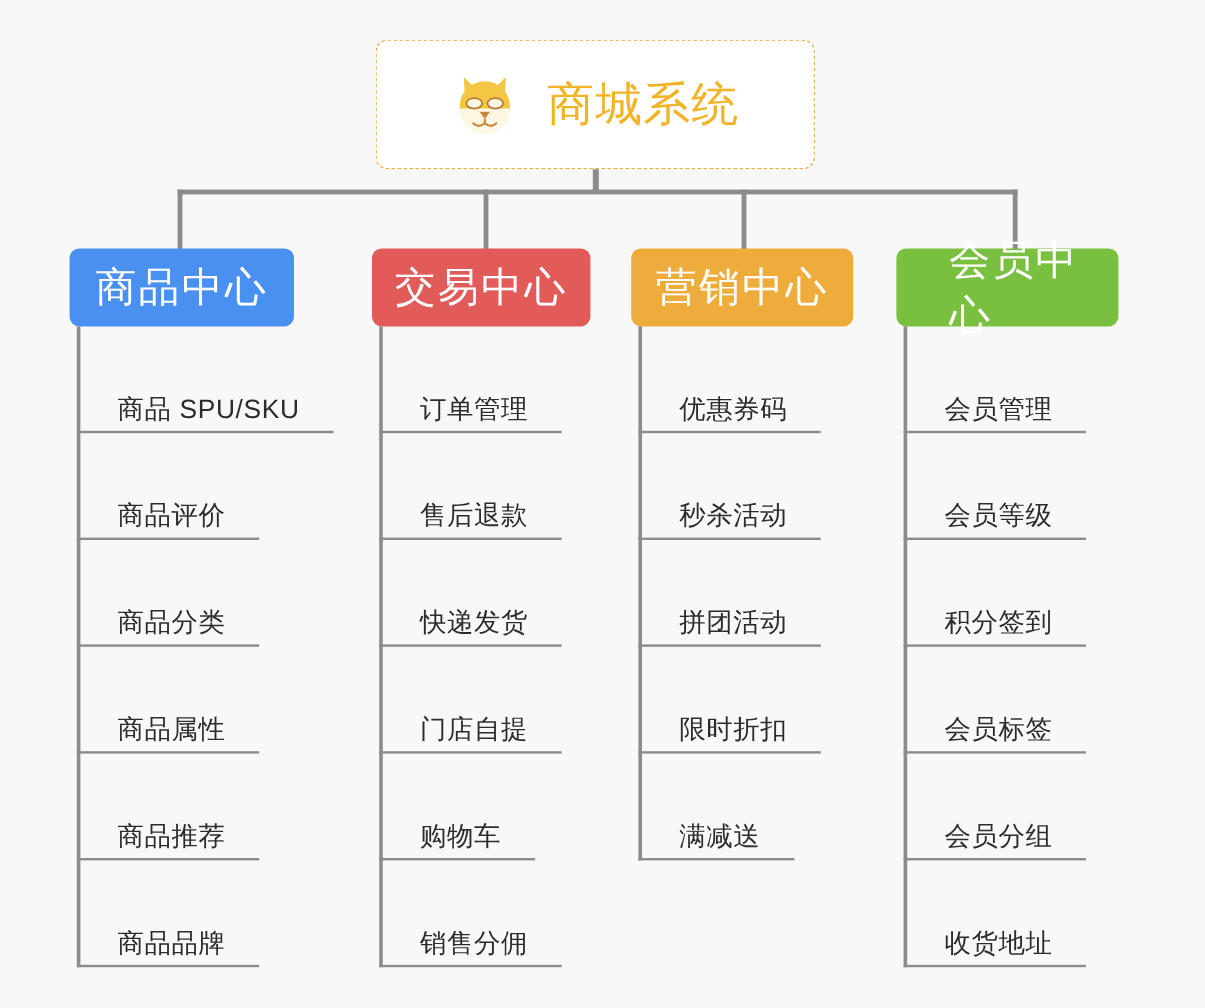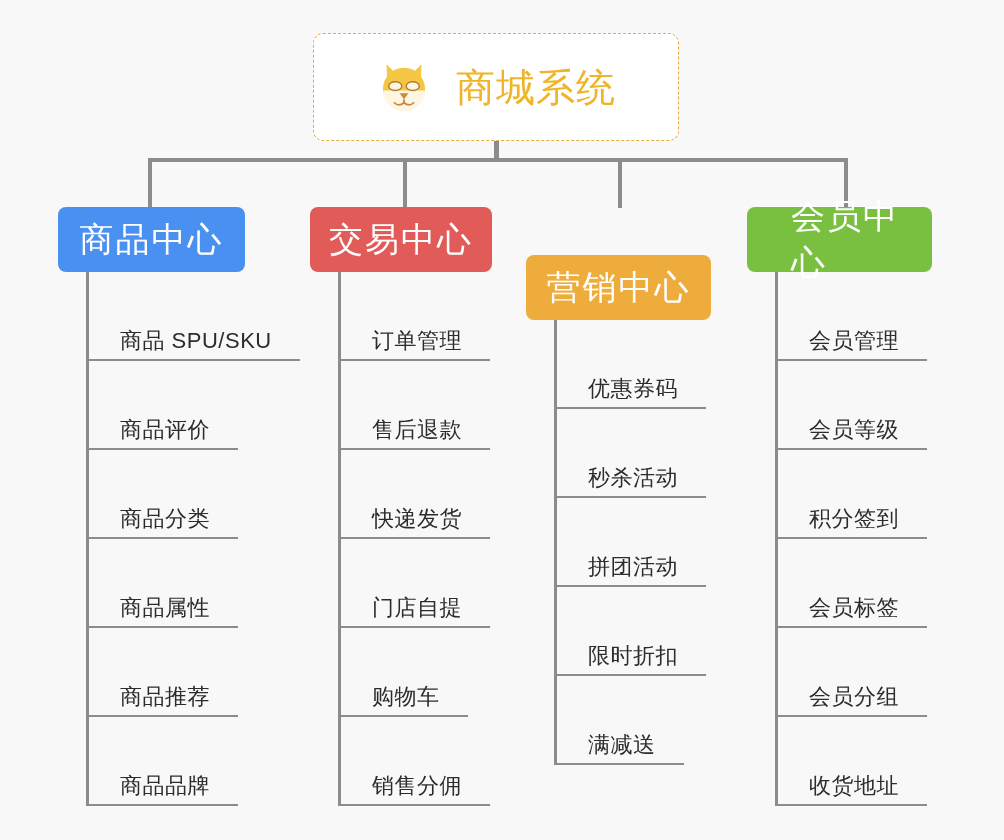--- a/index.html
+++ b/index.html
@@ -71,21 +71,21 @@
     justify-content: center;
     color: #ffffff;
     font-size: 34px;
     letter-spacing: 2px;
     box-sizing: border-box;
   }
 
   
   .branch {
     position: relative;
-    margin-left: 28px;
+    margin-left: 6px;
     padding-left: 0;
   }
   .spine {
     position: absolute;
     left: 0;
     top: 0;
     bottom: 0;
     width: 3px;
     background: #8c8c8c;
   }
@@ -191,21 +191,21 @@
       <div class="leaf">
           <div class="leaf-inner"><span class="leaf-label">购物车</span></div>
         </div>
       <div class="leaf">
           <div class="leaf-inner"><span class="leaf-label">销售分佣</span></div>
         </div>
     </div>
   </div>
 
   <div class="column" style="left:526px; width:185px;">
-    <div class="cat-header" style="width: 185px; background: rgb(238, 172, 60); margin-top: 48px;">
+    <div class="cat-header" style="width: 185px; background: rgb(238, 172, 60);">
       <span>营销中心</span>
     </div>
     <div class="branch">
       <div class="spine"></div>
       <div class="leaf">
           <div class="leaf-inner"><span class="leaf-label">优惠券码</span></div>
         </div>
       <div class="leaf">
           <div class="leaf-inner"><span class="leaf-label">秒杀活动</span></div>
         </div>

